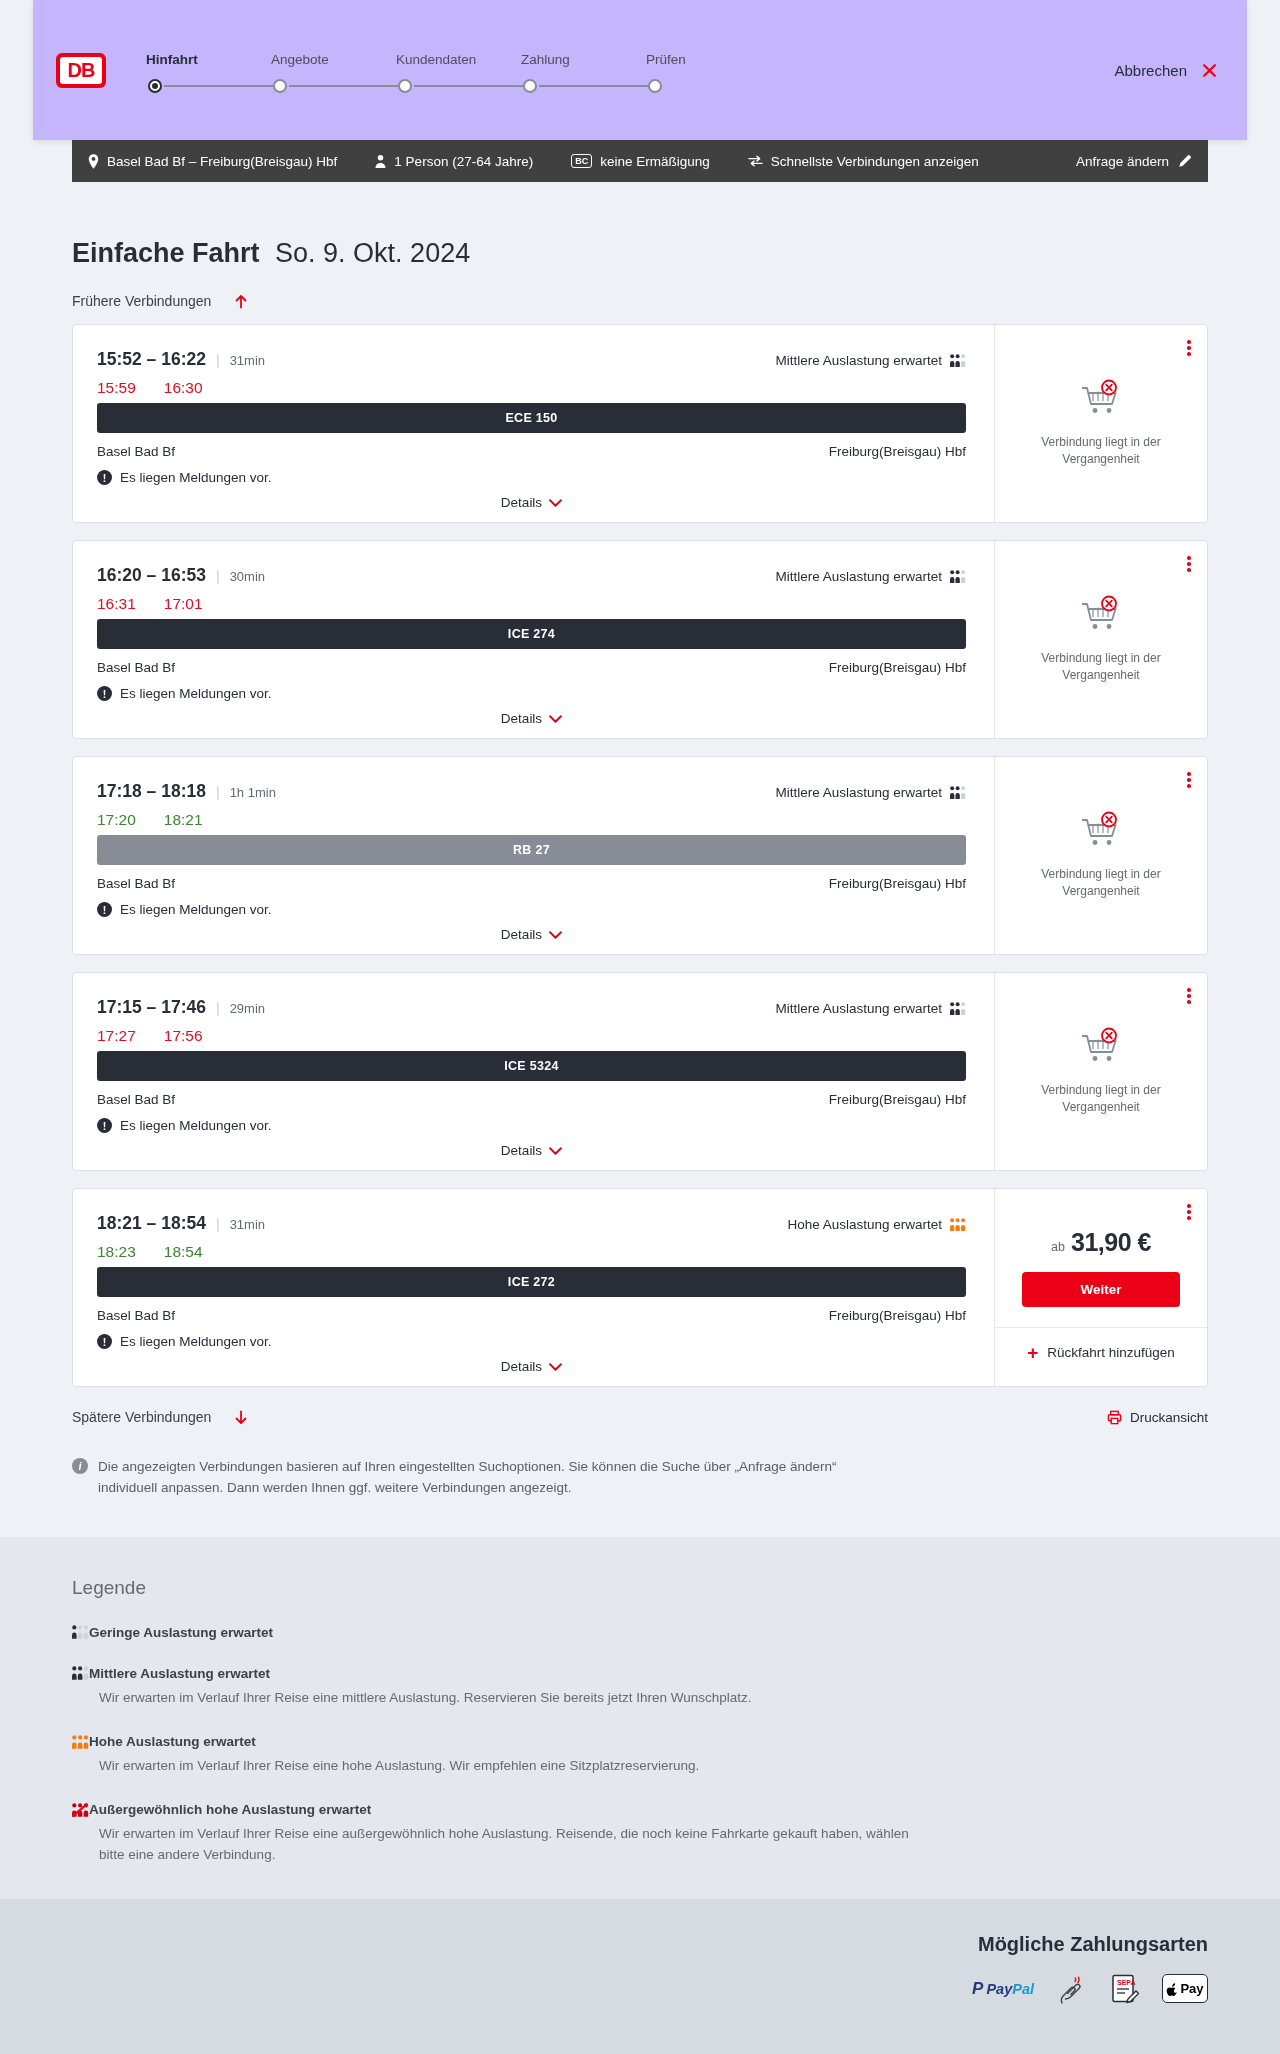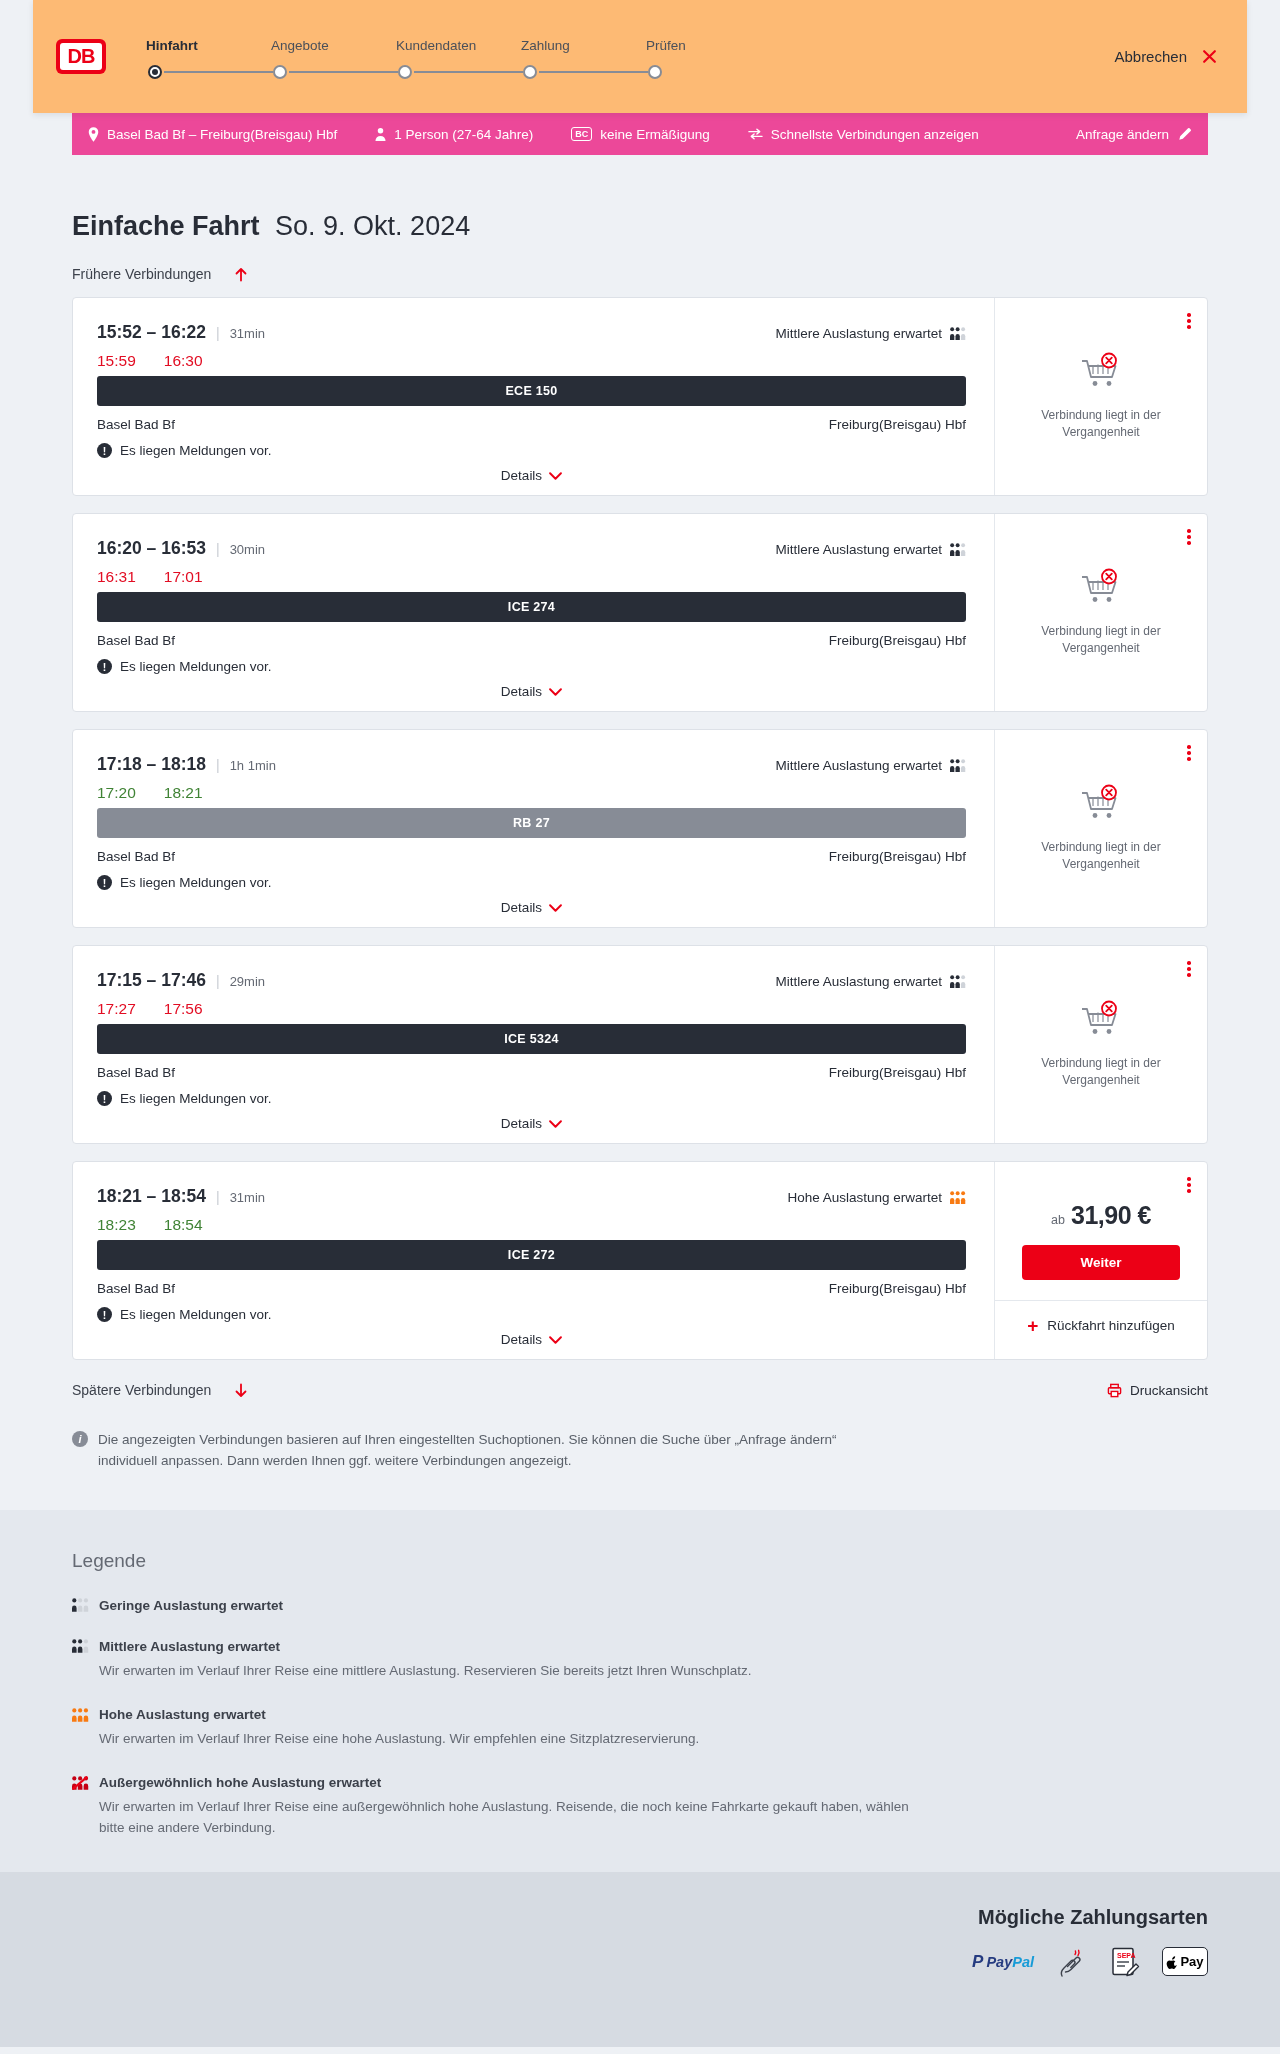--- a/index.html
+++ b/index.html
@@ -15,21 +15,21 @@
   *{box-sizing:border-box;margin:0;padding:0}
   html,body{width:1280px}
   body{
     min-height:2054px;
     background:#eef1f5;
     font-family:"Liberation Sans", sans-serif;
     color:var(--dark);
   }
   
   .header-card{
-    margin:0 33px; background:#fdba74; height:113px;
+    margin:0 33px; background:#c4b5fd; height:140px;
     box-shadow:0 2px 6px rgba(40,45,55,.10);
     display:flex; align-items:center; padding:0 30px 0 23px;
     position:relative; z-index:2;
   }
   .db-logo{
     width:50px; height:35px; background:var(--db-red); border-radius:6px;
     display:flex; align-items:center; justify-content:center; flex:0 0 auto;
   }
   .db-logo-inner{
     width:42px; height:27px; background:#fff; border-radius:3px;
@@ -54,21 +54,21 @@
     background:var(--mid-gray);
   }
   .dot-row{position:relative}
   .cancel-btn{
     margin-left:auto; display:flex; align-items:center; gap:15px;
     background:none; border:none; font-family:inherit;
     font-size:15px; color:var(--dark); cursor:pointer;
   }
   
   .search-bar{
-    margin:0 72px; height:42px; background:#ec4899; color:#fff;
+    margin:0 72px; height:42px; background:#404040; color:#fff;
     display:flex; align-items:center; padding:0 16px; gap:38px;
     font-size:13.5px; position:relative; z-index:1;
   }
   .chip{display:flex; align-items:center; gap:8px; white-space:nowrap}
   .bc-badge{
     border:1.3px solid #fff; border-radius:3px; font-size:9px; font-weight:bold;
     padding:1px 3px; line-height:1.2;
   }
   .edit-request{margin-left:auto; background:none; border:none; color:#fff;
     font-family:inherit; font-size:13.5px; display:flex; align-items:center; gap:9px; cursor:pointer}
@@ -152,21 +152,21 @@
     font-size:13.5px; color:var(--dark); cursor:pointer}
   .info-row{margin-top:32px; display:flex; gap:10px; padding-bottom:38px}
   .info-ico{width:16px; height:16px; border-radius:50%; background:var(--mid-gray); color:#fff;
     font-size:11px; font-style:italic; font-weight:bold; display:flex; align-items:center; justify-content:center;
     flex:0 0 auto; margin-top:1px}
   .info-text{font-size:13.5px; color:#5a6069; line-height:1.55; max-width:760px}
   
   .legend{background:#e4e8ee; padding:40px 72px 34px}
   .legend-title{font-size:19px; font-weight:normal; color:var(--gray-text)}
   .legend-item{margin-top:26px}
-  .legend-head{display:flex; align-items:center; gap:10px}
+  .legend-head{display:flex; align-items:center; }
   .legend-label{font-size:13.5px; font-weight:bold; color:#3c414b}
   .legend-desc{margin:7px 0 0 27px; font-size:13.5px; color:var(--gray-text); line-height:1.5; max-width:810px}
   .legend-desc:empty{display:none}
   
   .payment{background:#d6dbe2; padding:34px 72px 0; text-align:right}
   .payment-title{font-size:20px; font-weight:bold; color:var(--dark)}
   .pay-icons{margin-top:18px; display:flex; justify-content:flex-end; align-items:center; gap:22px}
   .paypal{display:flex; align-items:center; gap:3px; font-style:italic; font-weight:bold; font-size:14.5px}
   .pp-mark{color:#253b80; font-size:17px}
   .pp-pay{color:#253b80}

